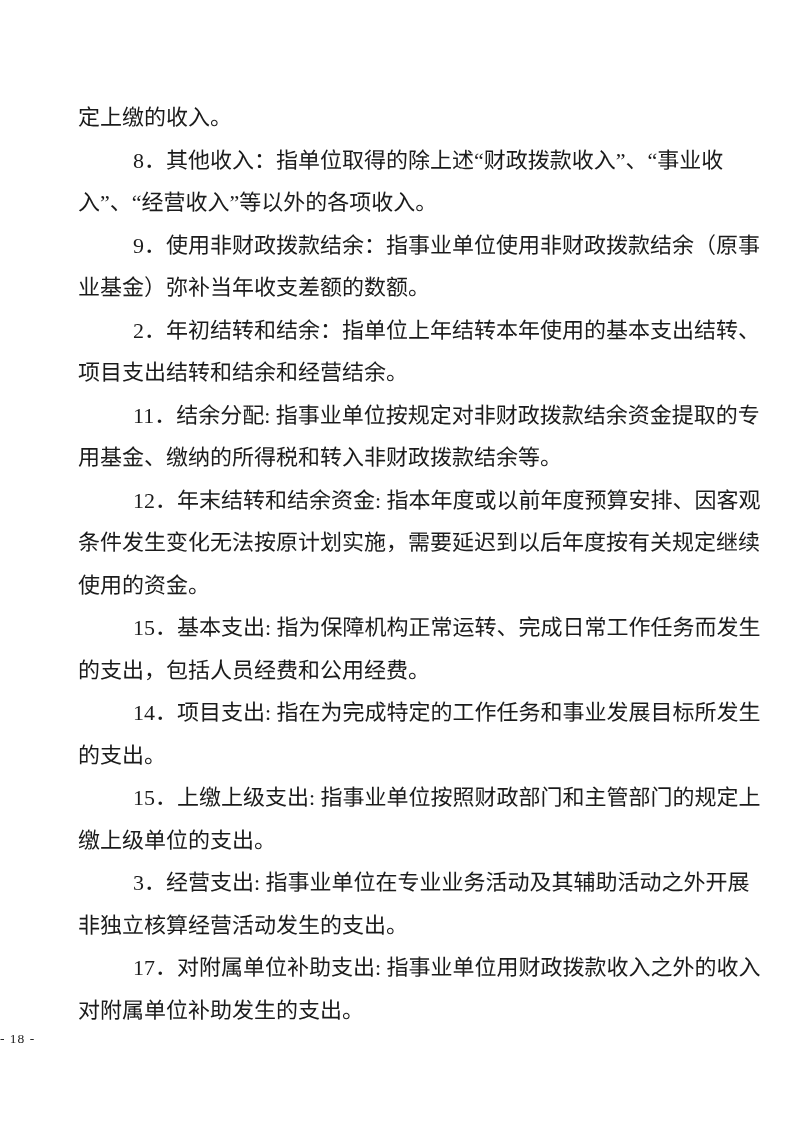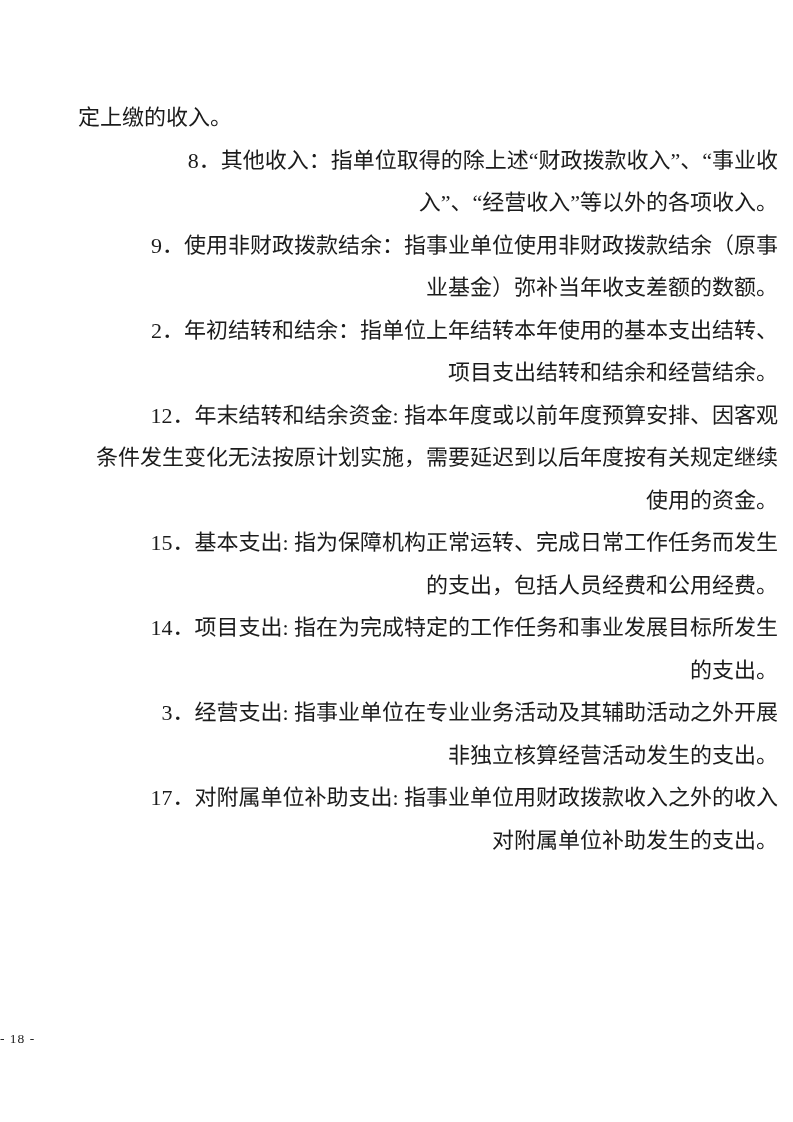--- a/index.html
+++ b/index.html
@@ -27,21 +27,20 @@
     text-align: left;
   }
   .content p {
     margin: 0;
     padding: 0;
     white-space: pre; 
     font-family: Liberation Serif, serif;
   }
   .content p.indent {
     text-indent: 55px;
-    text-align: right;
   }
   .page-footer {
     position: absolute;
     left: 0;
     right: 0;
     top: 1031px;
     text-align: left;
     font-size: 13.5px;
     letter-spacing: 1px;
     color: #1a1a1a;
@@ -54,27 +53,31 @@
 
   <main class="content" id="doc-content">
 
   <p class="">定上缴的收入。</p>
       <p class="indent">8．其他收入：指单位取得的除上述“财政拨款收入”、“事业收
 入”、“经营收入”等以外的各项收入。</p>
       <p class="indent">9．使用非财政拨款结余：指事业单位使用非财政拨款结余（原事
 业基金）弥补当年收支差额的数额。</p>
       <p class="indent">2．年初结转和结余：指单位上年结转本年使用的基本支出结转、
 项目支出结转和结余和经营结余。</p>
+      <p class="indent">11．结余分配: 指事业单位按规定对非财政拨款结余资金提取的专
+用基金、缴纳的所得税和转入非财政拨款结余等。</p>
       <p class="indent">12．年末结转和结余资金: 指本年度或以前年度预算安排、因客观
 条件发生变化无法按原计划实施，需要延迟到以后年度按有关规定继续
 使用的资金。</p>
       <p class="indent">15．基本支出: 指为保障机构正常运转、完成日常工作任务而发生
 的支出，包括人员经费和公用经费。</p>
       <p class="indent">14．项目支出: 指在为完成特定的工作任务和事业发展目标所发生
 的支出。</p>
+      <p class="indent">15．上缴上级支出: 指事业单位按照财政部门和主管部门的规定上
+缴上级单位的支出。</p>
       <p class="indent">3．经营支出: 指事业单位在专业业务活动及其辅助活动之外开展
 非独立核算经营活动发生的支出。</p>
       <p class="indent">17．对附属单位补助支出: 指事业单位用财政拨款收入之外的收入
 对附属单位补助发生的支出。</p>
     </main>
 
   <footer class="page-footer">
     <span>- 18 -</span>
   </footer>
 

